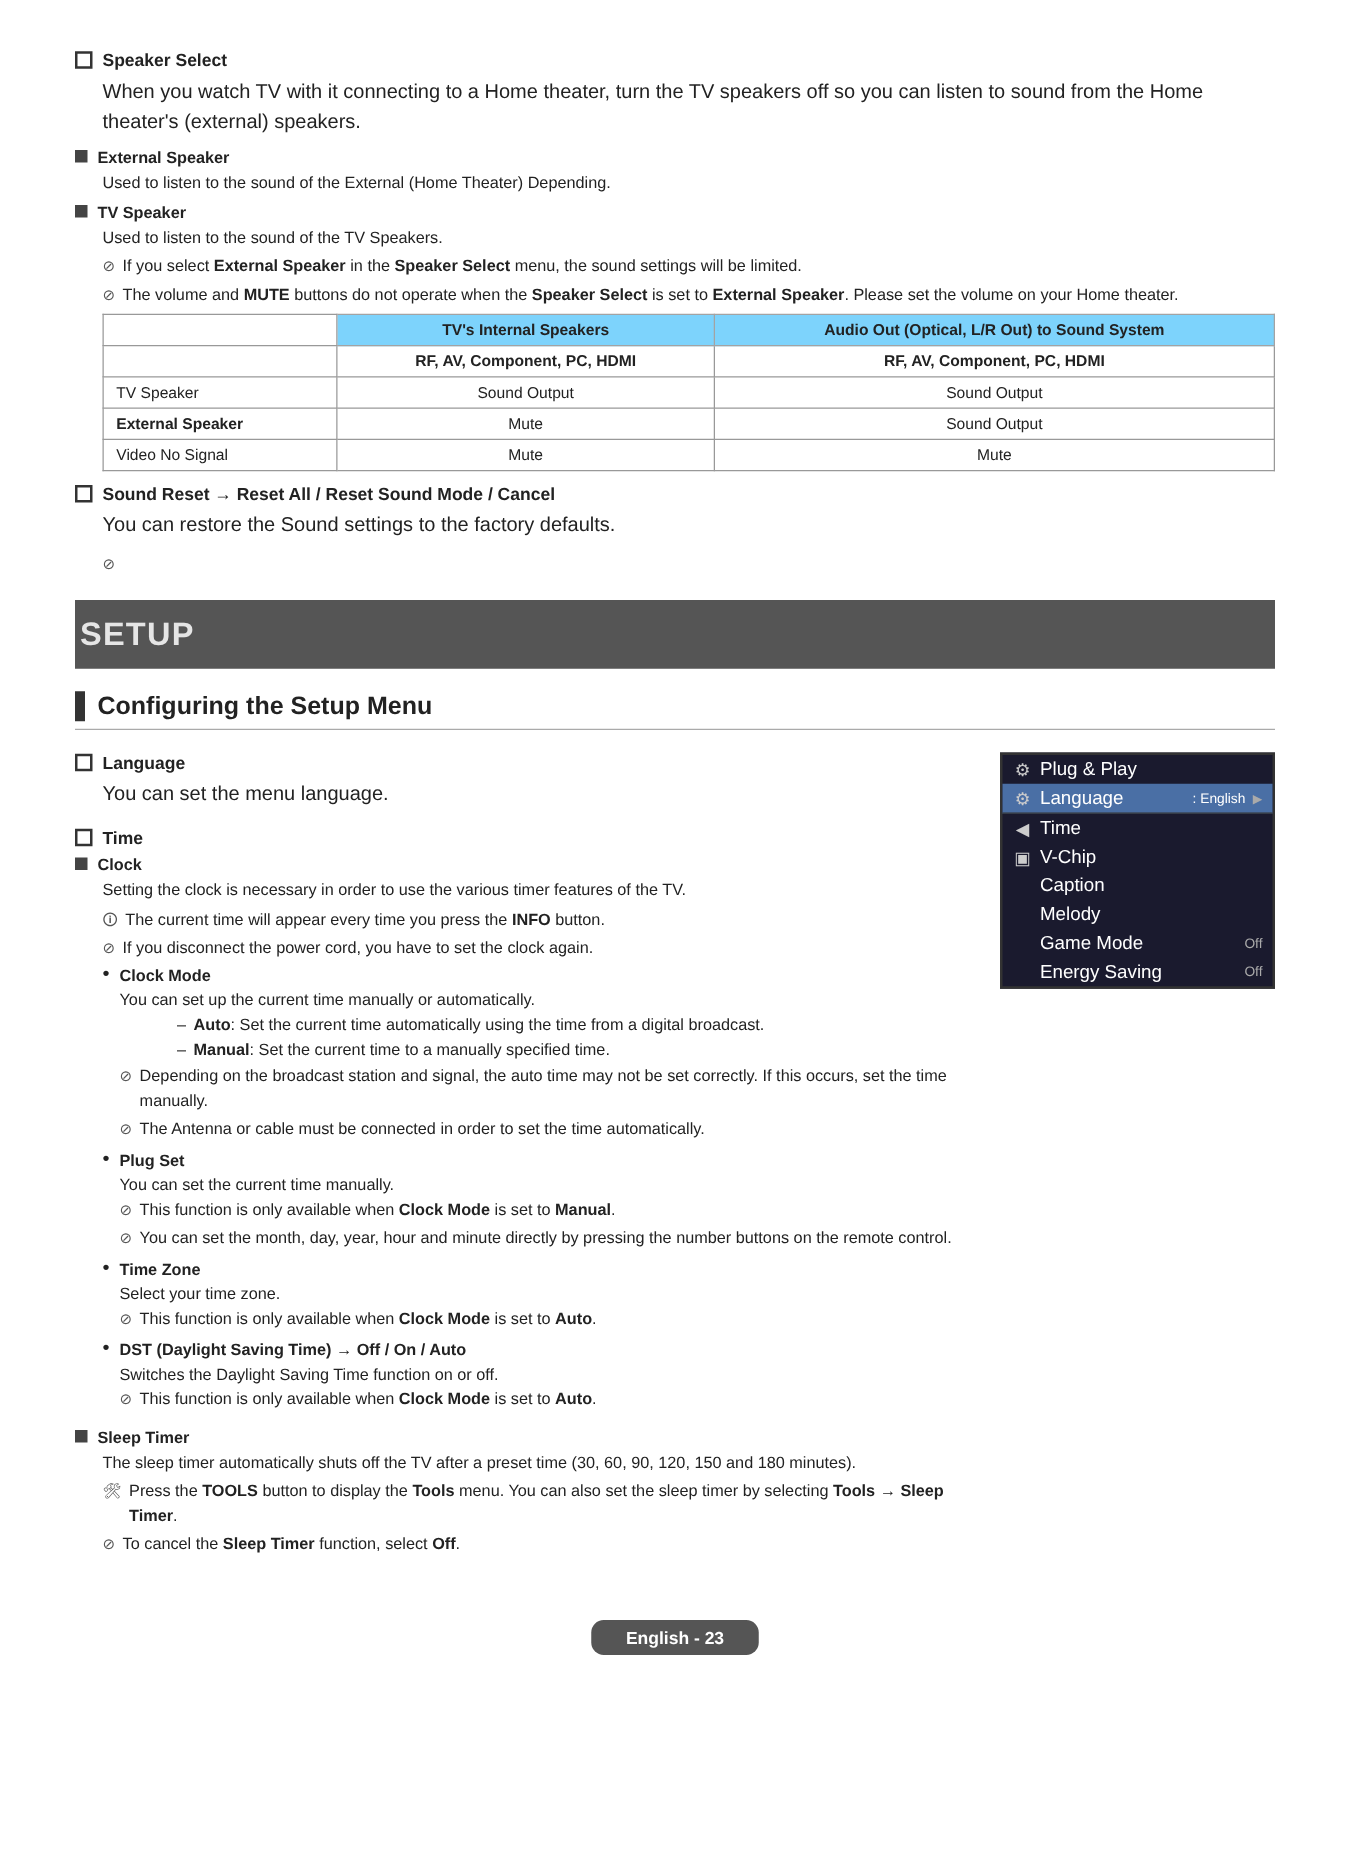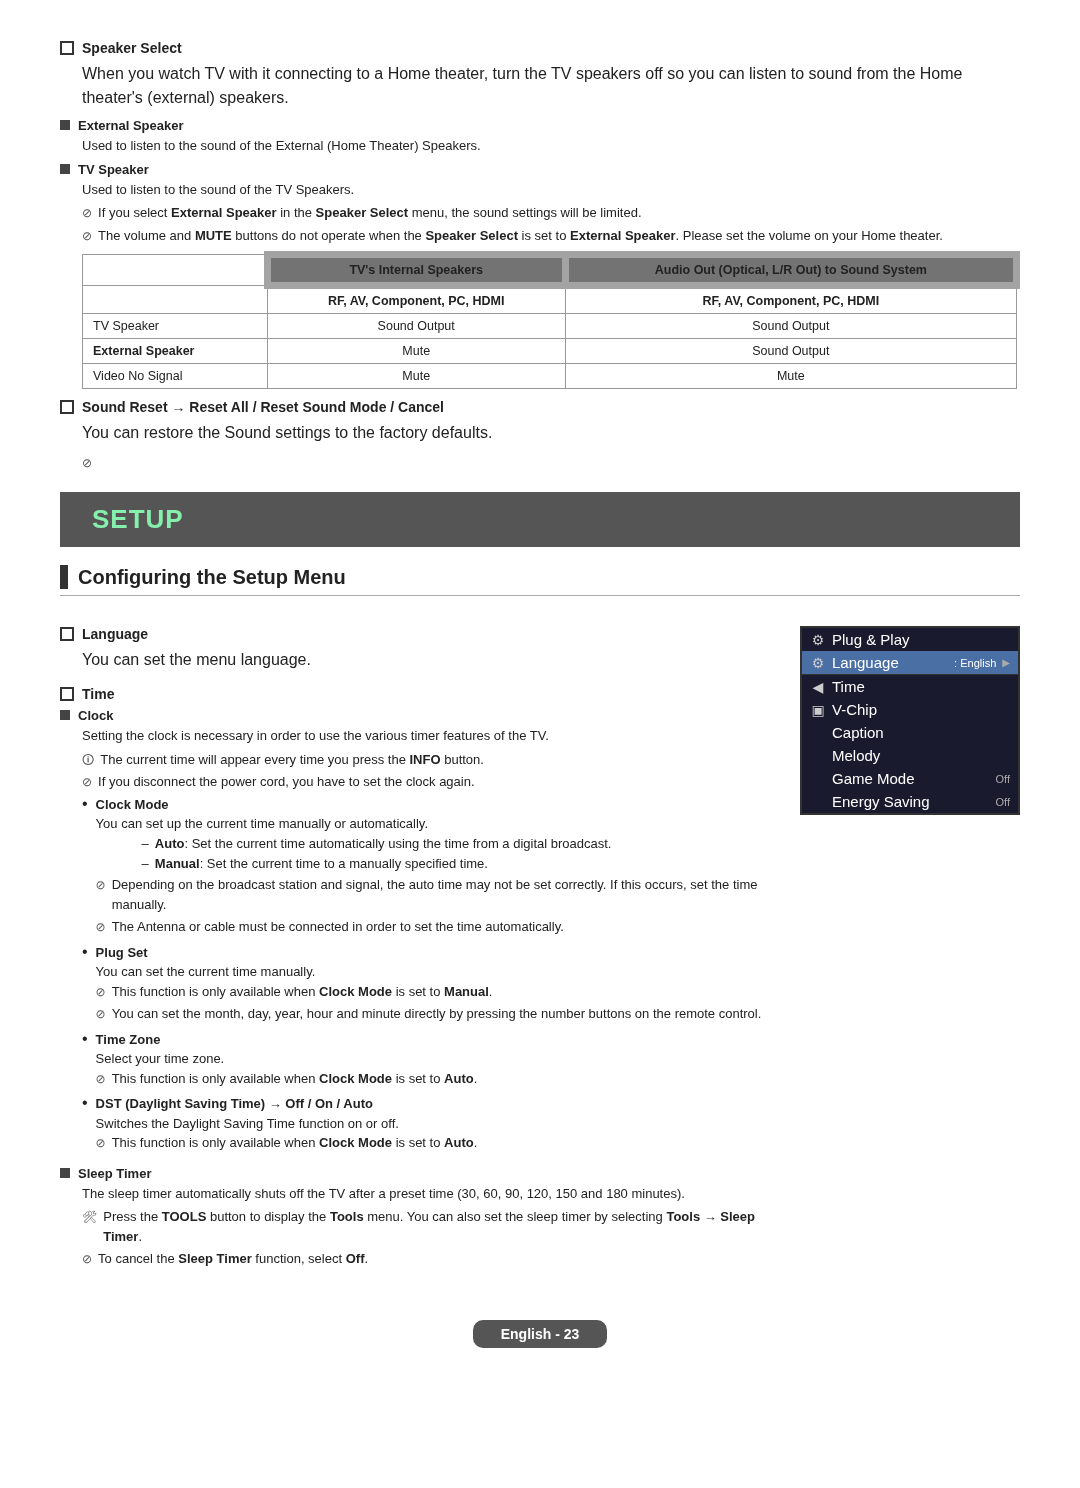--- a/index.html
+++ b/index.html
@@ -82,24 +82,24 @@
     
     .speaker-table {
       width: calc(100% - 22px);
       margin-left: 22px;
       border-collapse: collapse;
       font-size: 12.5px;
       margin-bottom: 10px;
       margin-top: 6px;
     }
     .speaker-table th {
-      border: 7px solid #a3a3a3;
+      border: 1px solid #a3a3a3;
       padding: 5px 10px;
       text-align: center;
-      background: #737373;
+      background: #7dd3fc;
       font-weight: bold;
     }
     .speaker-table td {
       border: 1px solid #999;
       padding: 5px 10px;
       text-align: center;
     }
     .speaker-table td:first-child {
       text-align: left;
       font-weight: normal;
@@ -107,34 +107,34 @@
     .speaker-table tr td.bold-cell {
       font-weight: bold;
     }
     .speaker-table .empty-cell {
       background: #fff;
     }
 
     
     .setup-banner {
       background: #555;
-      color: #86efac;
+      color: #e5e5e5;
       font-size: 26px;
       font-weight: bold;
-      padding: 12px 32px;
+      padding: 12px 4px;
       margin: 20px 0 18px 0;
       letter-spacing: 1px;
     }
 
     
     .config-title-row {
       display: flex;
       align-items: center;
       gap: 10px;
-      margin-bottom: 30px;
+      margin-bottom: 18px;
       border-bottom: 1px solid #aaa;
       padding-bottom: 6px;
     }
     .config-bar {
       width: 8px;
       height: 24px;
       background: #333;
       display: inline-block;
       flex-shrink: 0;
     }
@@ -251,21 +251,21 @@
   <div class="section-heading-checkbox">
     <div class="checkbox-icon"></div>
     <span class="section-title">Speaker Select</span>
   </div>
   <p class="body-text">When you watch TV with it connecting to a Home theater, turn the TV speakers off so you can listen to sound from the Home theater's (external) speakers.</p>
 
   <div class="sub-heading">
     <div class="square-icon"></div>
     <span class="sub-heading-label">External Speaker</span>
   </div>
-  <p class="sub-body">Used to listen to the sound of the External (Home Theater) Speakers.</p>
+  <p class="sub-body">Used to listen to the sound of the External (Home Theater) Depending.</p>
 
   <div class="sub-heading">
     <div class="square-icon"></div>
     <span class="sub-heading-label">TV Speaker</span>
   </div>
   <p class="sub-body">Used to listen to the sound of the TV Speakers.</p>
 
   <div class="note-item">
     <span class="note-icon">⊘</span>
     <span>If you select <strong>External Speaker</strong> in the <strong>Speaker Select</strong> menu, the sound settings will be limited.</span>

